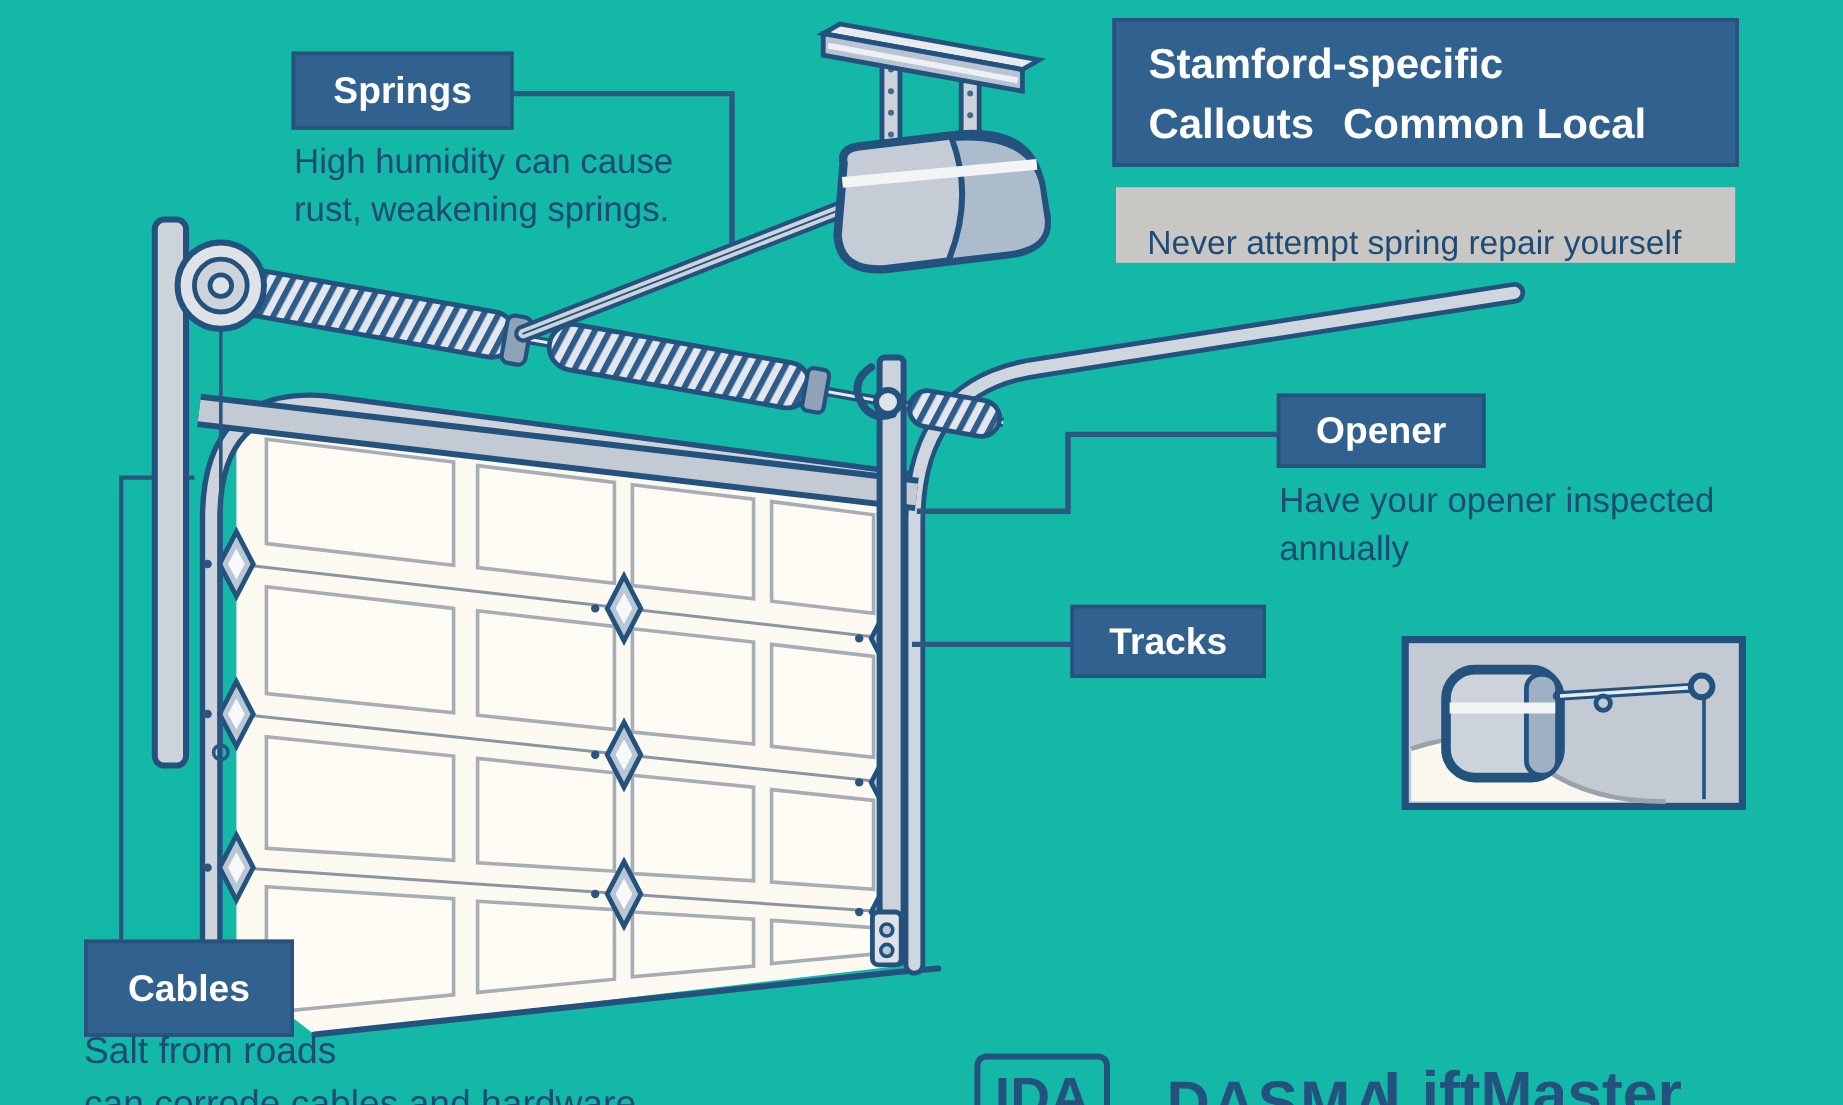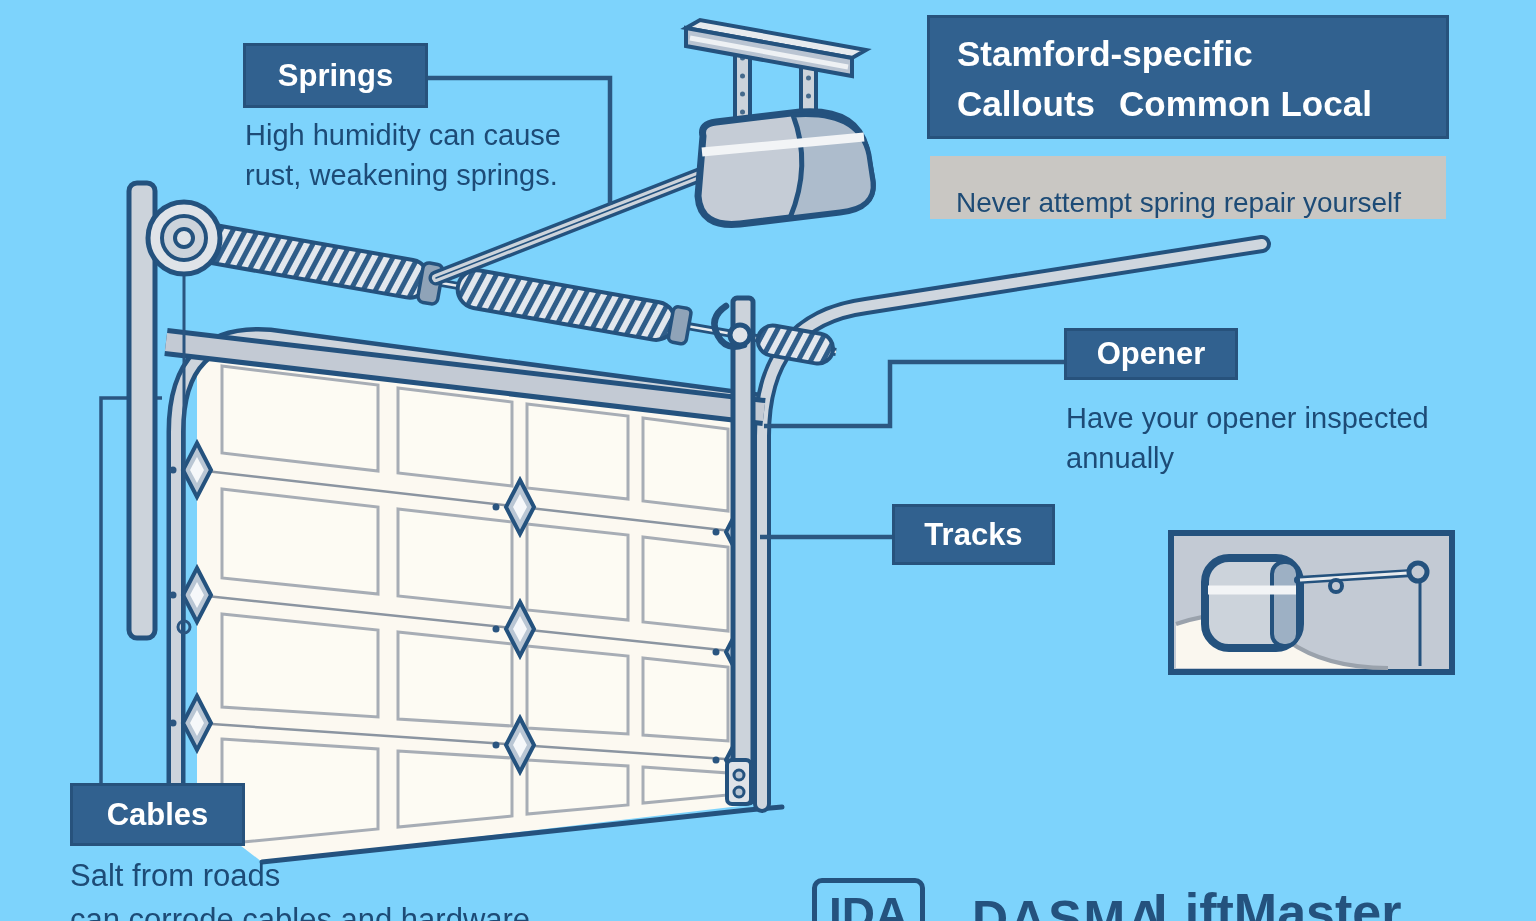--- a/index.html
+++ b/index.html
@@ -1,17 +1,17 @@
 <!DOCTYPE html>
 <html><head>
 <meta charset="utf-8">
 <style>
   html,body{margin:0;padding:0;background:#faf6ec;}
   .stage{position:relative;width:1536px;height:921px;overflow:hidden;
-         font-family:"Liberation Sans",sans-serif;background:#7dd3fc;}
+         font-family:"Liberation Sans",sans-serif;background:#14b8a6;}
   .stage svg{position:absolute;left:0;top:0;}
   .callout-box{position:absolute;background:#31618f;border:3px solid #27527c;
          box-sizing:border-box;color:#ffffff;display:flex;align-items:center;
          justify-content:center;font-weight:700;font-size:31px;}
   .desc{position:absolute;color:#1d4b76;font-size:29px;line-height:40px;font-weight:400;}
   .header-box{position:absolute;left:927px;top:3px;width:522px;height:124px;
          box-sizing:border-box;background:#31618f;border:3px solid #27527c;
          color:#ffffff;font-weight:700;font-size:35px;line-height:50px;
          padding:11px 0 0 27px;margin-top:12px;}
   .header-line2{display:flex;gap:24px;}
@@ -184,33 +184,33 @@
   <div>Stamford-specific</div>
   <div class="header-line2">
     <span>Callouts</span>
     <span>Common Local</span>
   </div>
 </div>
 <div class="banner">
   <span>Never attempt spring repair yourself</span>
 </div>
 
-<div class="callout-box" style="left:1064px;top:328px;width:174px;height:52px;">
+<div class="callout-box" style="left:1064px;top:328px;width:174px;height:62px;">
   <span>Opener</span>
 </div>
 <div class="desc" style="left:1066px;top:398px;">
   <div>Have your opener inspected</div>
   <div>annually</div>
 </div>
 
 <div class="callout-box" style="left:892px;top:504px;width:163px;height:61px;">
   <span>Tracks</span>
 </div>
 
-<div class="callout-box" style="left:70px;top:783px;width:175px;height:63px;">
+<div class="callout-box" style="left:70px;top:783px;width:175px;height:81px;">
   <span>Cables</span>
 </div>
 <div class="desc cables-desc" style="left:70px;top:854px;">
   <div>Salt from roads</div>
   <div>can corrode cables and hardware</div>
 </div>
 
 <div class="ida-badge">
   <span>IDA</span>
 </div>

